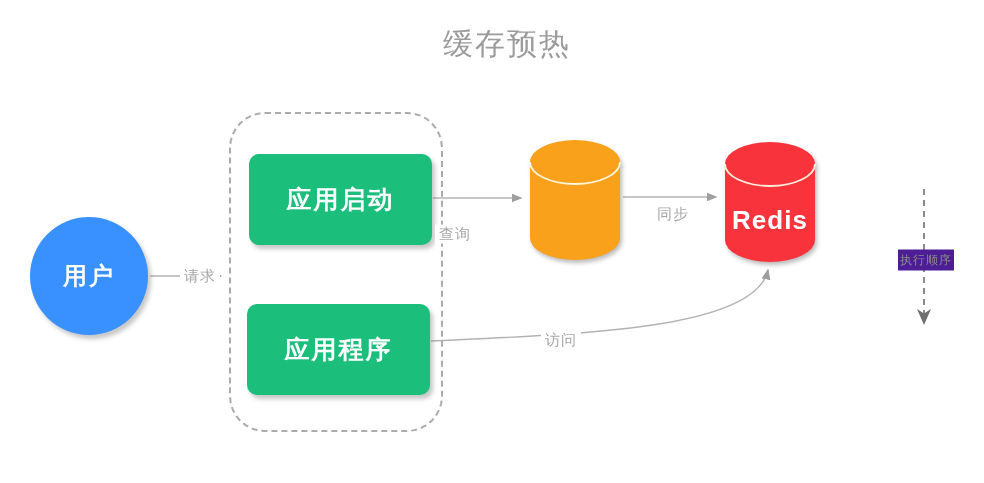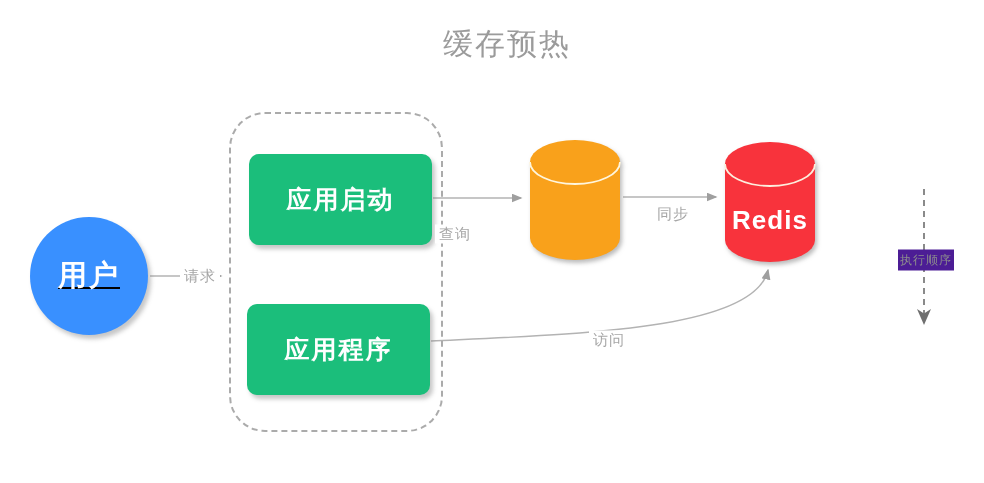--- a/index.html
+++ b/index.html
@@ -74,22 +74,21 @@
     left: 30px;
     top: 217px;
     width: 118px;
     height: 118px;
     border-radius: 50%;
     background: #3990ff;
     box-shadow: 3px 4px 4px rgba(130,130,130,0.45);
     display: flex;
     align-items: center;
     justify-content: center;
-    font-size: 29px;
-    text-decoration: underline;
+    font-size: 24px;
   }
   .green-node {
     position: absolute;
     width: 183px;
     height: 91px;
     border-radius: 10px;
     background: #1bbe7b;
     box-shadow: 3px 4px 4px rgba(130,130,130,0.45);
     display: flex;
     align-items: center;
@@ -173,17 +172,17 @@
     <svg width="92" height="122" viewBox="0 0 92 122">
       <path d="M1,23 a45,22 0 0 1 90,0 L91,99 a45,22 0 0 1 -90,0 Z" fill="#f8333c"></path>
       <path d="M1,23 a45,22 0 0 0 90,0" fill="none" stroke="#fdeedd" stroke-width="1.8"></path>
     </svg>
     <span class="node-label">Redis</span>
   </div>
 
   <span class="edge-label" style="left:200px; top:276px;">请求</span>
   <span class="edge-label" style="left:455px; top:198px;margin-top:36px;">查询</span>
   <span class="edge-label" style="left:673px; top:214px;">同步</span>
-  <span class="edge-label" style="left:561px; top:340px;margin-left:48px;">访问</span>
+  <span class="edge-label" style="left:561px; top:340px;">访问</span>
 
   <span class="exec-label" style="left:926px; top:260px;">执行顺序</span>
 
 </div>
 
 </body></html>

